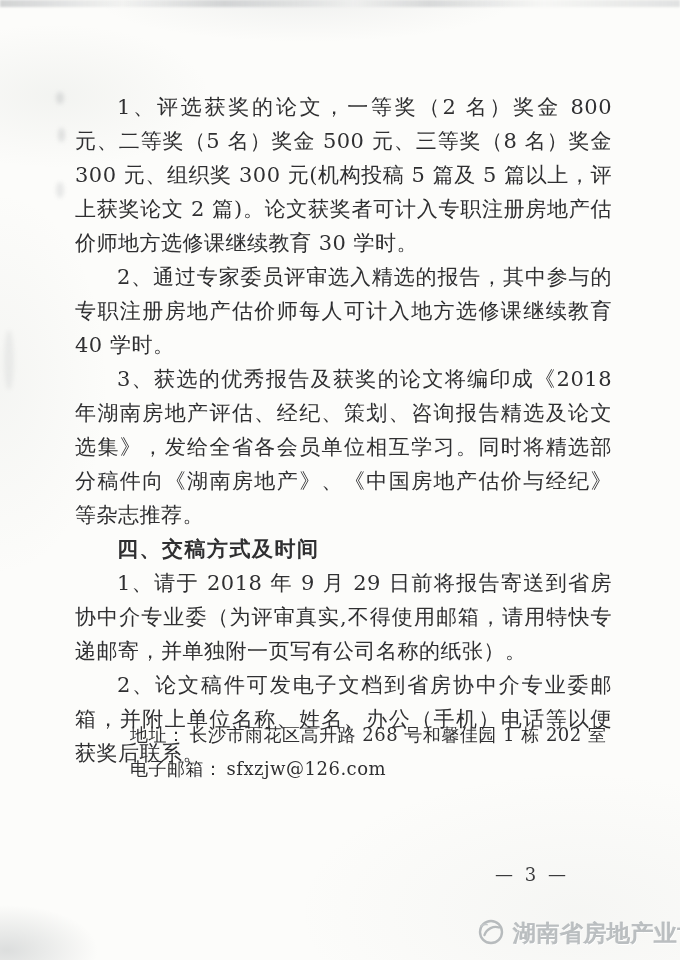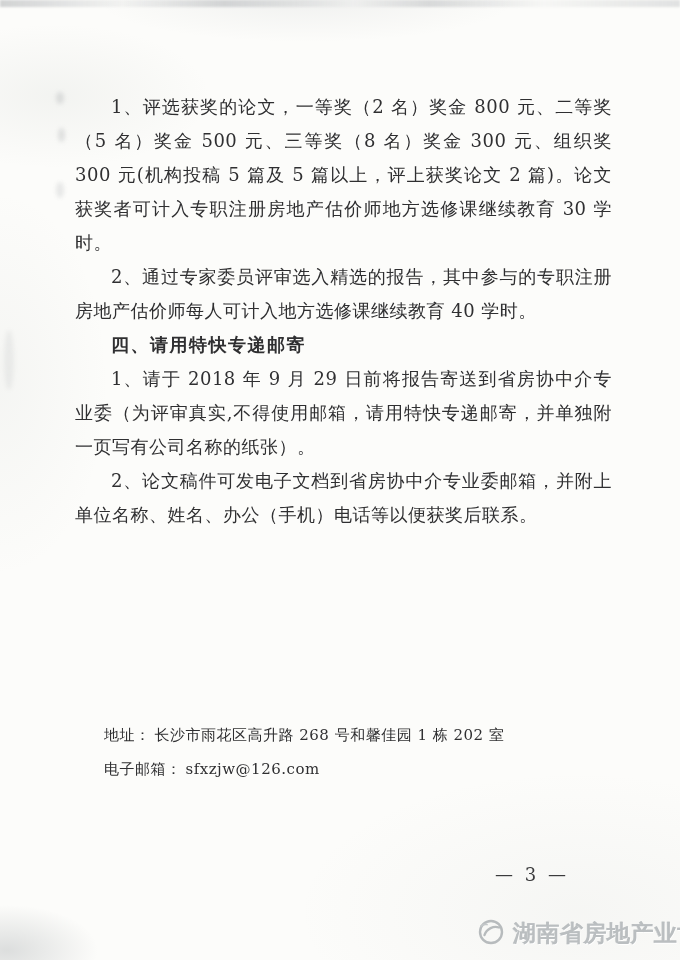--- a/index.html
+++ b/index.html
@@ -43,40 +43,40 @@
   .smudge.s1 { left: 56px; top:  92px; width: 8px; height: 12px; }
   .smudge.s2 { left: 58px; top: 128px; width: 7px; height: 14px; }
   .smudge.s3 { left: 56px; top: 182px; width: 8px; height: 16px; opacity: .8; }
   .smudge.s4 { left:  4px; top: 330px; width: 10px; height: 60px; opacity: .5; }
 
   .body-text {
     position: absolute;
     left: 75px;
     top: 90px;
     width: 537px;
-    font-size: 18px;
+    font-size: 21px;
     line-height: 34px;
     text-align: justify;
     letter-spacing: 0.5px;
   }
   .body-text p {
     text-indent: 2em;
     margin: 0;
   }
   .body-text p.heading {
     font-family: "DejaVu Sans", sans-serif;
     font-weight: bold;
     letter-spacing: 1.5px;
   }
 
   .contact {
     position: absolute;
-    left: 104px;
+    left: 130px;
     top: 718px;
-    font-size: 15px;
+    font-size: 18px;
     line-height: 34px;
     letter-spacing: 0.5px;
   }
   .contact .row { white-space: nowrap; }
   .contact .value { margin-left: 4px; }
 
   .page-number {
     position: absolute;
     left: 495px;
     top: 864px;
@@ -111,21 +111,22 @@
 
   <div class="scan-edge-top"></div>
   <div class="smudge s1"></div>
   <div class="smudge s2"></div>
   <div class="smudge s3"></div>
   <div class="smudge s4"></div>
 
   <div class="body-text">
     <p>1、评选获奖的论文，一等奖（2 名）奖金 800 元、二等奖（5 名）奖金 500 元、三等奖（8 名）奖金 300 元、组织奖 300 元(机构投稿 5 篇及 5 篇以上，评上获奖论文 2 篇)。论文获奖者可计入专职注册房地产估价师地方选修课继续教育 30 学时。</p>
     <p>2、通过专家委员评审选入精选的报告，其中参与的专职注册房地产估价师每人可计入地方选修课继续教育 40 学时。</p>
-    <p class="heading">四、请用特快专递邮寄</p>
+    <p>3、获选的优秀报告及获奖的论文将编印成《2018 年湖南房地产评估、经纪、策划、咨询报告精选及论文选集》，发给全省各会员单位相互学习。同时将精选部分稿件向《湖南房地产》、《中国房地产估价与经纪》等杂志推荐。</p>
+    <p class="heading">四、交稿方式及时间</p>
     <p>1、请于 2018 年 9 月 29 日前将报告寄送到省房协中介专业委（为评审真实,不得使用邮箱，请用特快专递邮寄，并单独附一页写有公司名称的纸张）。</p>
     <p>2、论文稿件可发电子文档到省房协中介专业委邮箱，并附上单位名称、姓名、办公（手机）电话等以便获奖后联系。</p>
   </div>
 
   <div class="contact">
     <div class="row">
       <span class="label">地址：</span><span class="value">长沙市雨花区高升路 268 号和馨佳园 1 栋 202 室</span>
     </div>
     <div class="row">
       <span class="label">电子邮箱：</span><span class="value">sfxzjw@126.com</span>

